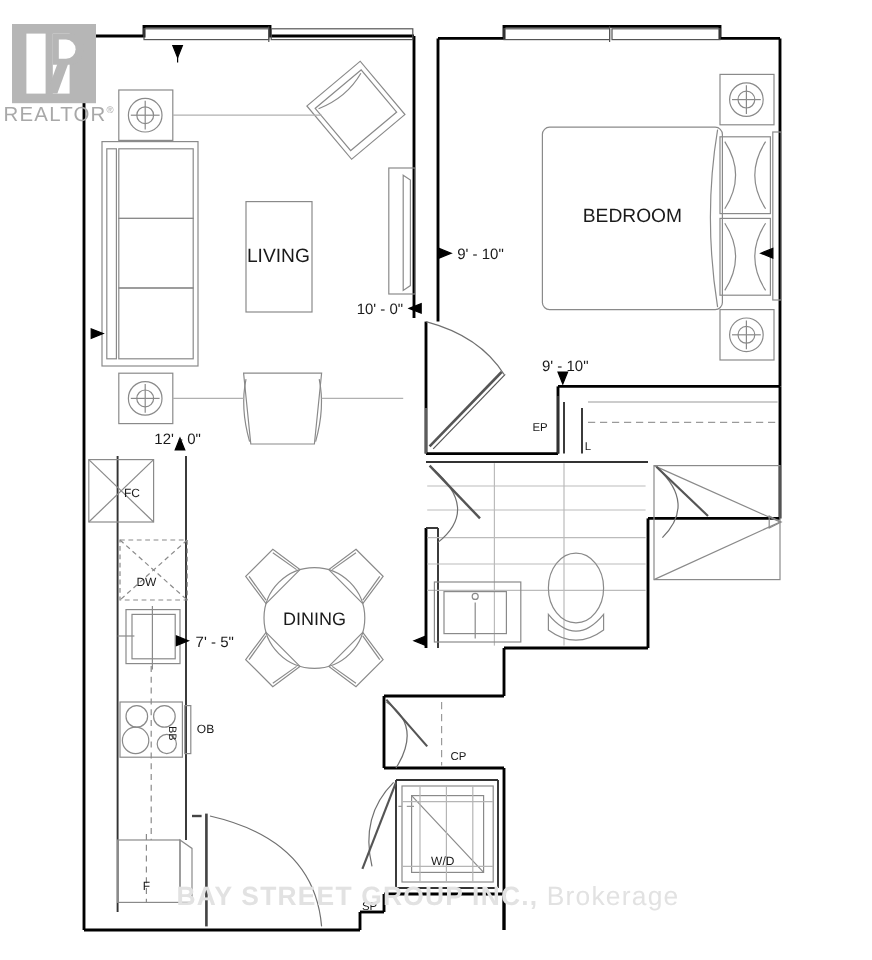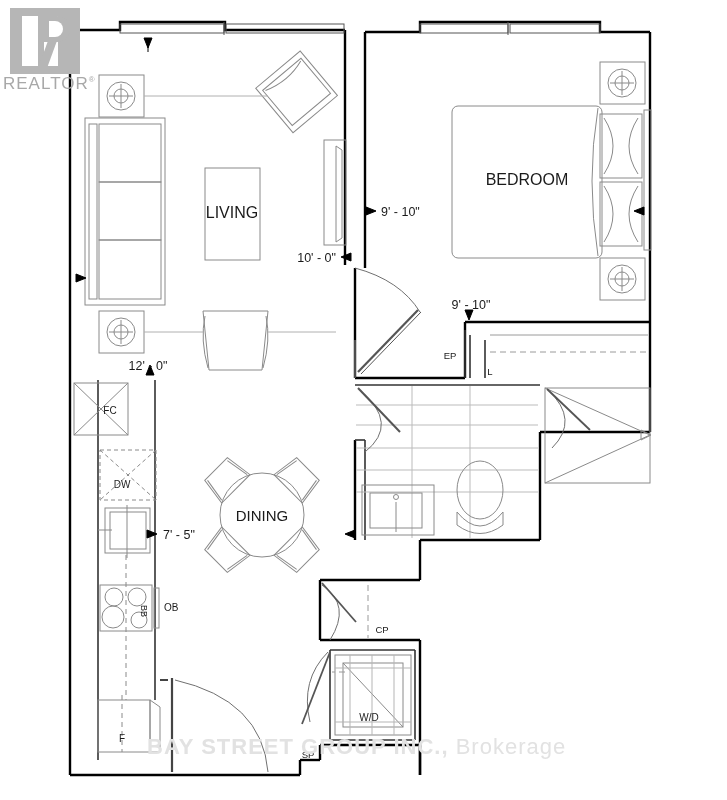--- a/index.html
+++ b/index.html
@@ -3,21 +3,21 @@
 <meta charset="utf-8">
 <title>Floor Plan</title>
 <style>
   html,body{margin:0;padding:0;background:#ffffff;}
   body{
     font-family:"Liberation Sans", sans-serif;
     width:727px;height:800px;position:relative;overflow:hidden;
   }
   #plan{position:absolute;left:0;top:0;width:727px;height:800px;}
   .wm-realtor{
-    position:absolute;left:2px;top:4px;width:92px;height:96px;
+    position:absolute;left:2px;top:16px;width:92px;height:96px;
     pointer-events:none;user-select:none;
   }
   .wm-realtor .rbox{
     position:absolute;left:8px;top:4px;width:70px;height:66px;
     background:#b6b6b6;
   }
   .wm-realtor .rbar{
     position:absolute;left:20px;top:12px;width:16px;height:50px;background:#ffffff;
   }
   .wm-realtor .rstem{

